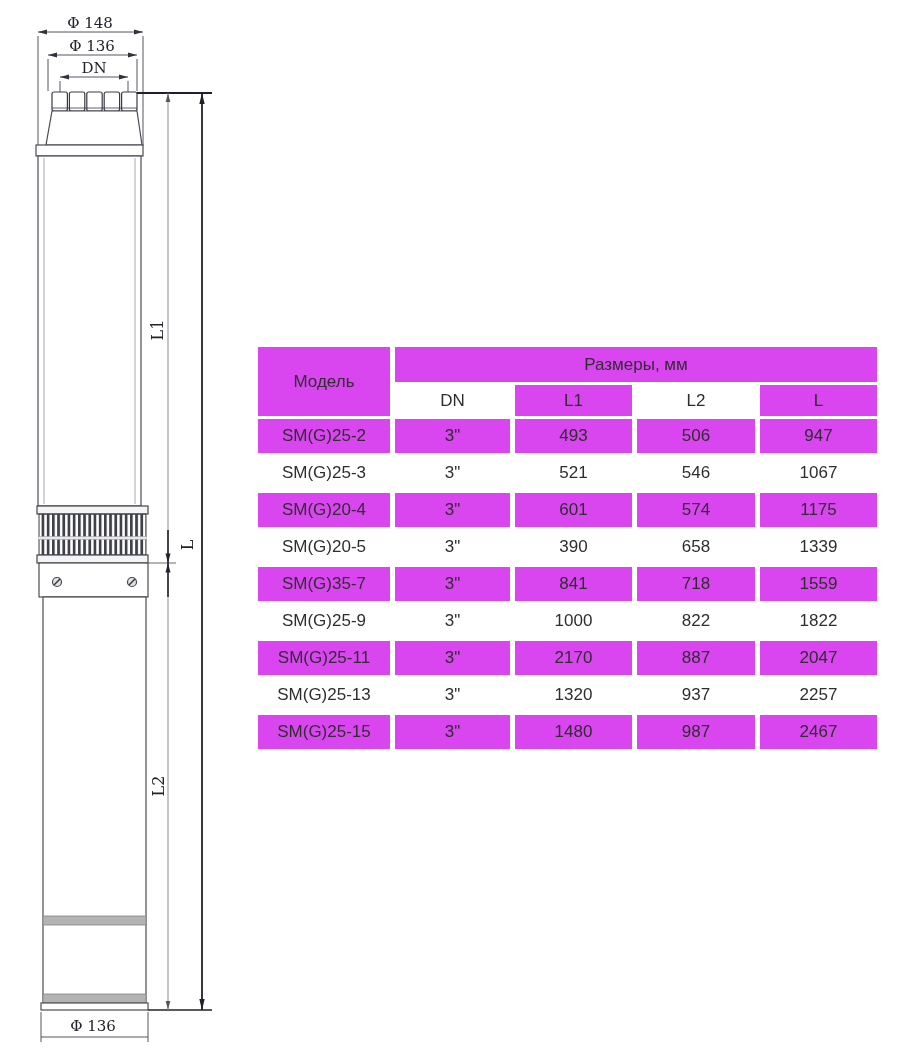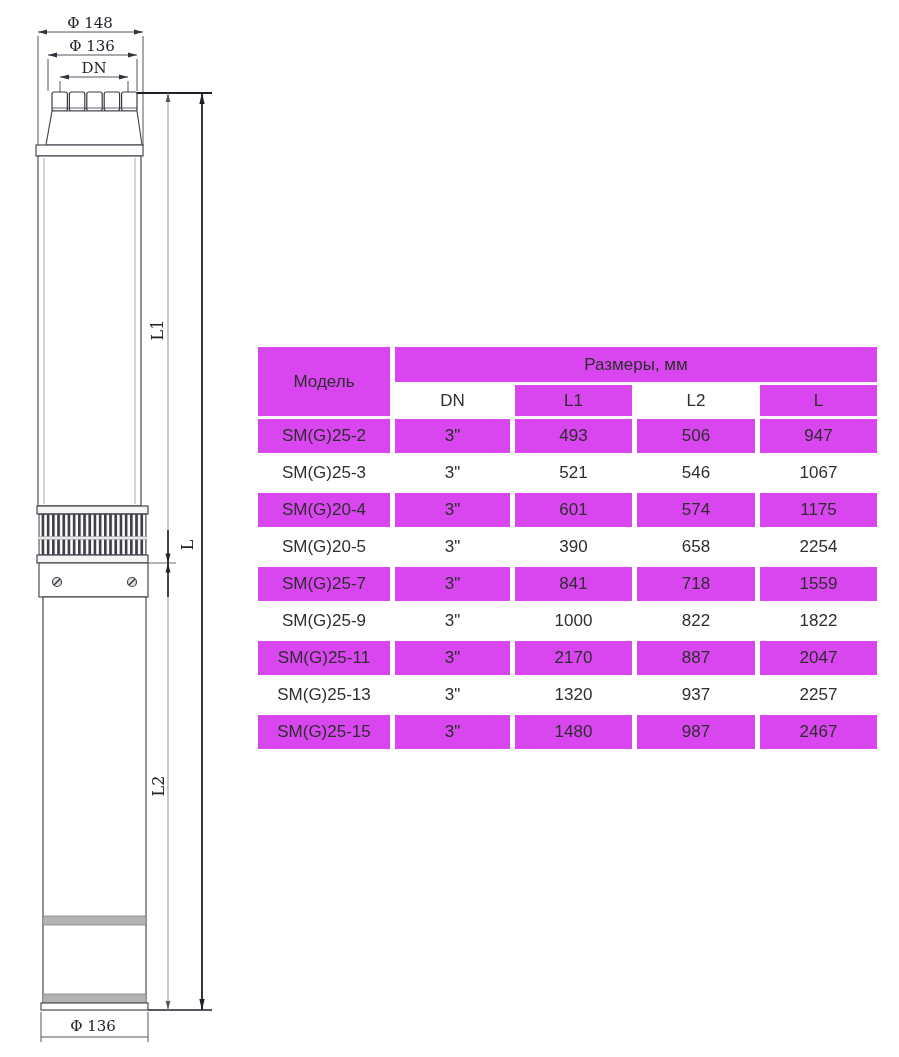--- a/index.html
+++ b/index.html
@@ -167,24 +167,24 @@
         <td class="g">3"</td>
         <td class="g">601</td>
         <td class="g">574</td>
         <td class="g">1175</td>
       </tr>
       <tr class="dr">
         <td class="w">SM(G)20-5</td>
         <td class="w">3"</td>
         <td class="w">390</td>
         <td class="w">658</td>
-        <td class="w">2254</td>
-      </tr>
-      <tr class="dr">
-        <td class="g">SM(G)25-7</td>
+        <td class="w">1339</td>
+      </tr>
+      <tr class="dr">
+        <td class="g">SM(G)35-7</td>
         <td class="g">3"</td>
         <td class="g">841</td>
         <td class="g">718</td>
         <td class="g">1559</td>
       </tr>
       <tr class="dr">
         <td class="w">SM(G)25-9</td>
         <td class="w">3"</td>
         <td class="w">1000</td>
         <td class="w">822</td>

